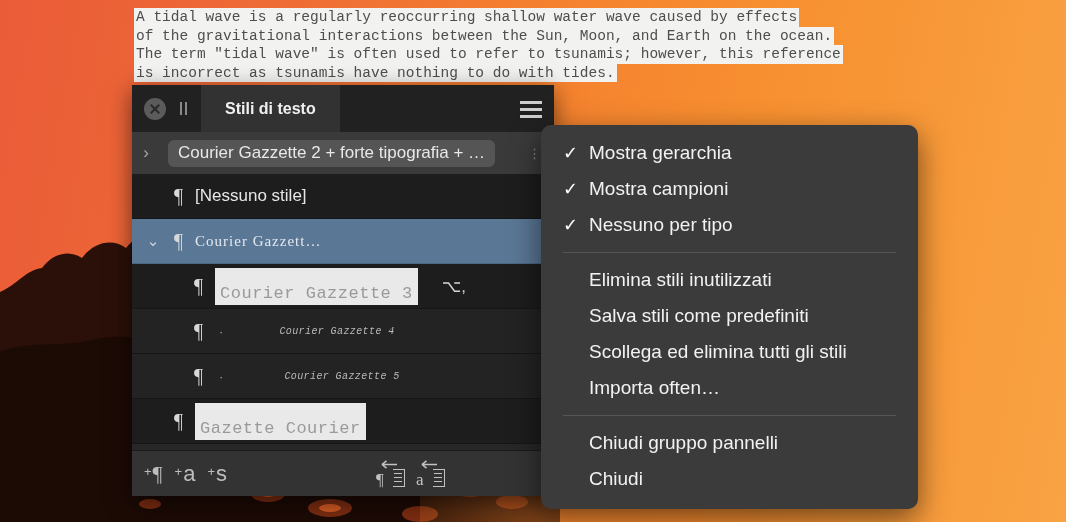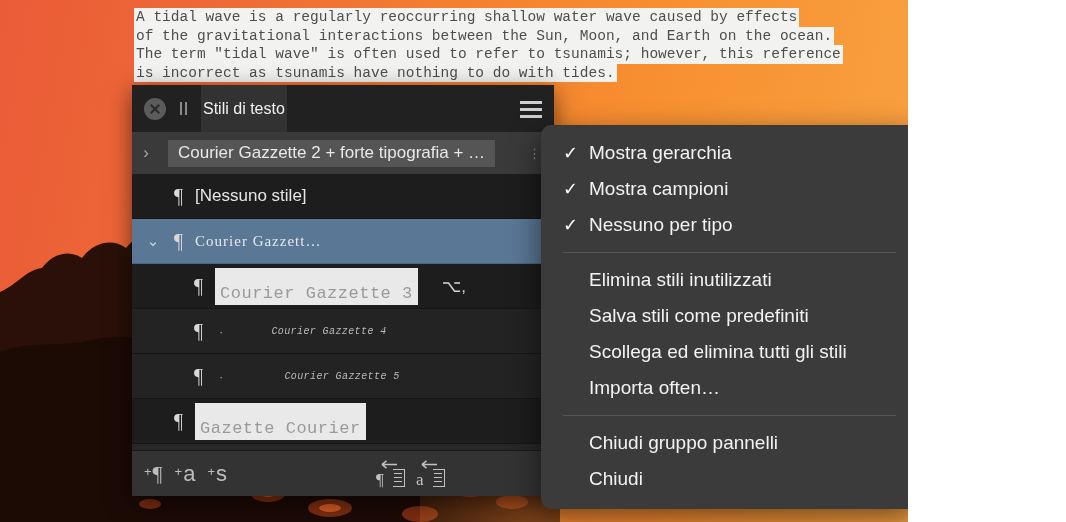--- a/index.html
+++ b/index.html
@@ -7,21 +7,21 @@
   html, body {
     width: 1066px;
     height: 522px;
     overflow: hidden;
     font-family: "Liberation Sans", sans-serif;
   }
 
   
   #desktop {
     position: relative;
-    width: 908px;
+    width: 1066px;
     height: 522px;
     overflow: hidden;
     background: linear-gradient(100deg, #ea5b38 0%, #ee6a36 22%, #f5812f 48%, #f79030 68%, #f89a3a 85%, #f9a344 100%);
   }
   .bg-trees {
     position: absolute;
     left: 0;
     bottom: 0;
     width: 560px;
     height: 380px;
@@ -82,25 +82,25 @@
   }
   .tab-grip i {
     display: block;
     width: 2px; height: 13px;
     background: #8a8a8a;
   }
 
   .tab {
     margin-left: 14px;
     height: 47px;
-    padding: 0 2px;
+    padding: 0 24px;
     background: #323232;
     color: #f0f0f0;
     font-size: 16px;
-    font-weight: normal;
+    font-weight: bold;
     display: flex;
     align-items: center;
     white-space: nowrap;
   }
 
   .tab-menu-btn {
     position: absolute;
     right: 8px;
     top: 12px;
     width: 30px; height: 24px;
@@ -133,20 +133,21 @@
     user-select: none;
   }
   .group-chip {
     margin-left: 8px;
     background: #555555;
     color: #e8e8e8;
     font-size: 17px;
     padding: 3px 10px 4px;
     white-space: nowrap;
     overflow: hidden;
+    border-radius: 6px;
   }
   .group-row .dots {
     position: absolute;
     right: 12px;
     color: #8c8c8c;
     font-size: 13px;
     letter-spacing: 1px;
   }
 
   
@@ -431,21 +432,21 @@
         <div class="pilcrow">¶</div>
         <div class="row-label mono chip-light">Courier Gazzette 3</div>
         <div class="opt-key">⌥,</div>
       </div>
 
       <div class="row alt">
         <div class="row-arrow row-spacer" style="width:62px"></div>
         <div class="pilcrow">¶</div>
         <div class="bullet">·</div>
         <div class="tiny-wrap">
-            <div class="row-label tiny" style="margin-left:0">Courier Gazzette 4</div>
+            <div class="row-label tiny" style="margin-left:8px">Courier Gazzette 4</div>
           </div>
       </div>
 
       <div class="row alt">
         <div class="row-arrow row-spacer" style="width:62px"></div>
         <div class="pilcrow">¶</div>
         <div class="bullet">·</div>
         <div class="tiny-wrap">
             <div class="row-label tiny" style="margin-left:13px">Courier Gazzette 5</div>
           </div>

